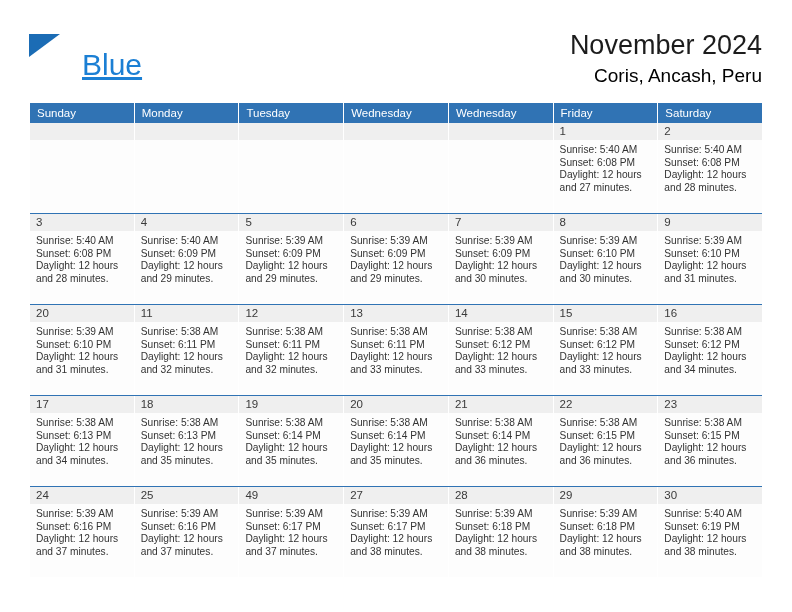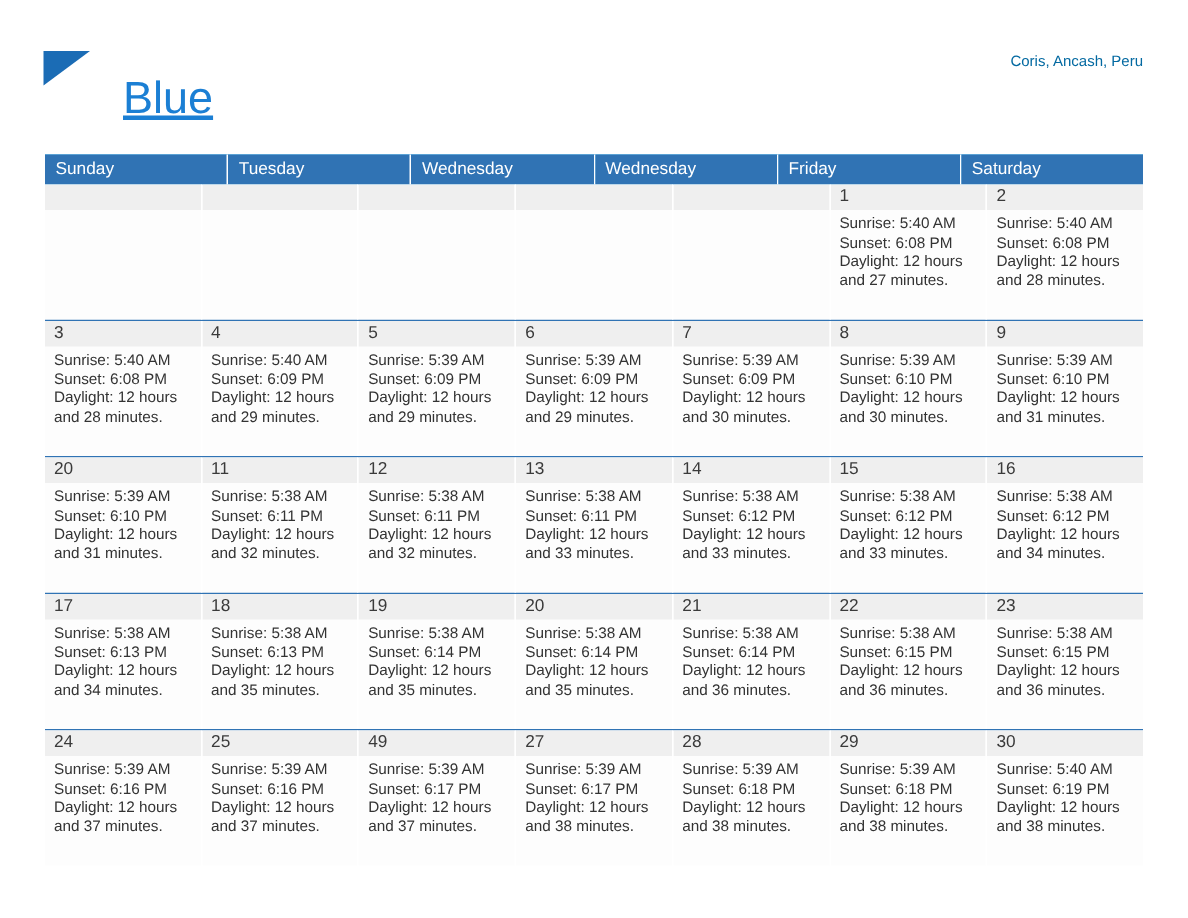--- a/index.html
+++ b/index.html
@@ -69,22 +69,22 @@
     text-align: right;
   }
   .cal-title {
     font-size: 27px;
     font-weight: normal;
     color: #1c1c1c;
     line-height: 34px;
     white-space: nowrap;
   }
   .cal-subtitle {
-    font-size: 10px;
-    color: #0369a1;
+    font-size: 19px;
+    color: #000000;
     line-height: 22px;
     margin-top: 3px;
     white-space: nowrap;
   }
 
   
   .calendar {
     position: absolute;
     left: 30px;
     top: 103px;
@@ -152,29 +152,31 @@
 <div class="page">
 
   <div class="masthead">
 
     <div class="brand">
       <span class="brand-flag"></span>
       <span class="brand-blue">Blue</span>
     </div>
 
     <div class="title-wrap">
+      <div class="cal-title">November 2024</div>
       <div class="cal-subtitle">Coris, Ancash, Peru</div>
     </div>
 
   </div>
 
   <div class="calendar">
 
     <div class="dow-row">
       <div class="dow">Sunday</div>
+      <div class="dow">Monday</div>
       <div class="dow">Tuesday</div>
       <div class="dow">Wednesday</div>
       <div class="dow">Wednesday</div>
       <div class="dow">Friday</div>
       <div class="dow">Saturday</div>
     </div>
 
     <div id="weeks-container">
         <div class="week">
           <div class="cell empty">

